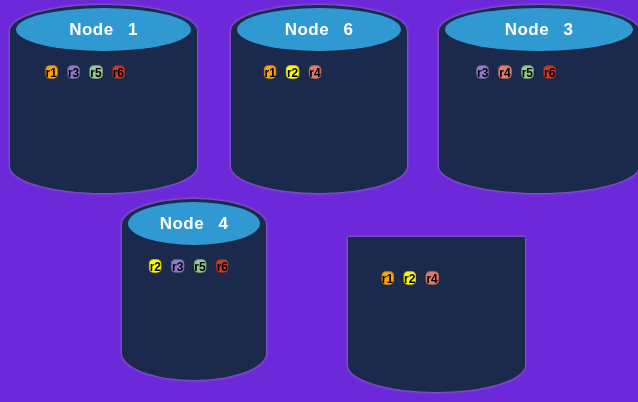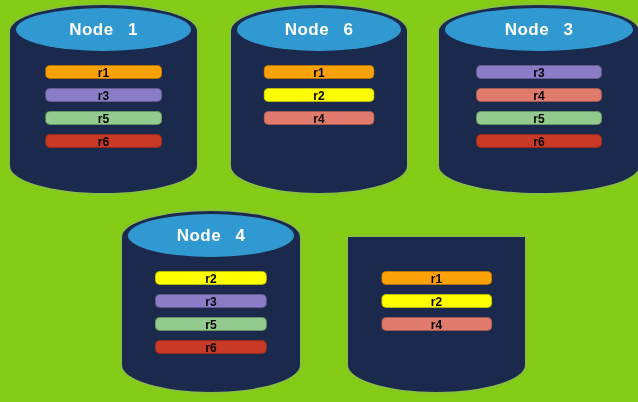--- a/index.html
+++ b/index.html
@@ -5,21 +5,21 @@
   html, body {
     margin: 0;
     padding: 0;
     background: #ffffff;
     font-family: "Liberation Sans", sans-serif;
   }
   .canvas {
     position: relative;
     width: 638px;
     height: 402px;
-    background: #84cc16;
+    background: #6d28d9;
     overflow: hidden;
   }
   
   .cyl {
     position: absolute;
     filter: drop-shadow(0 0 1.5px rgba(150,158,175,0.9));
   }
   .cyl-body {
     position: absolute;
     left: 0; right: 0;
@@ -53,40 +53,39 @@
     word-spacing: 9px;
     white-space: nowrap;
   }
   .cyl-rows {
     position: absolute;
     top: 60px;
     left: 50%;
     transform: translateX(-50%);
     width: 63%;
     display: flex;
-    flex-direction: column;
     gap: 9px;
     z-index: 3;
   }
   .row-bar {
     height: 14px;
     line-height: 14px;
     border-radius: 5px;
     border: 1px solid rgba(0,0,0,0.28);
     box-sizing: border-box;
     text-align: center;
     font-size: 12px;
     font-weight: 700;
     color: #000000;
   }
   
   .node-1 { left: 10px;  top: 5px;   width: 187px; height: 188px; }
   .node-2 { left: 231px; top: 5px;   width: 176px; height: 188px; }
   .node-3 { left: 439px; top: 5px;   width: 200px; height: 188px; }
-  .node-4 { left: 122px; top: 211px; width: 178px; height: 181px; }
+  .node-4 { left: 122px; top: 199px; width: 144px; height: 181px; }
   .node-5 { left: 348px; top: 211px; width: 177px; height: 181px; }
 </style>
 </head>
 <body>
 
 <div class="canvas">
 
   <div class="cyl node-1">
     <div class="cyl-body"></div>
     <div class="cyl-cap">

